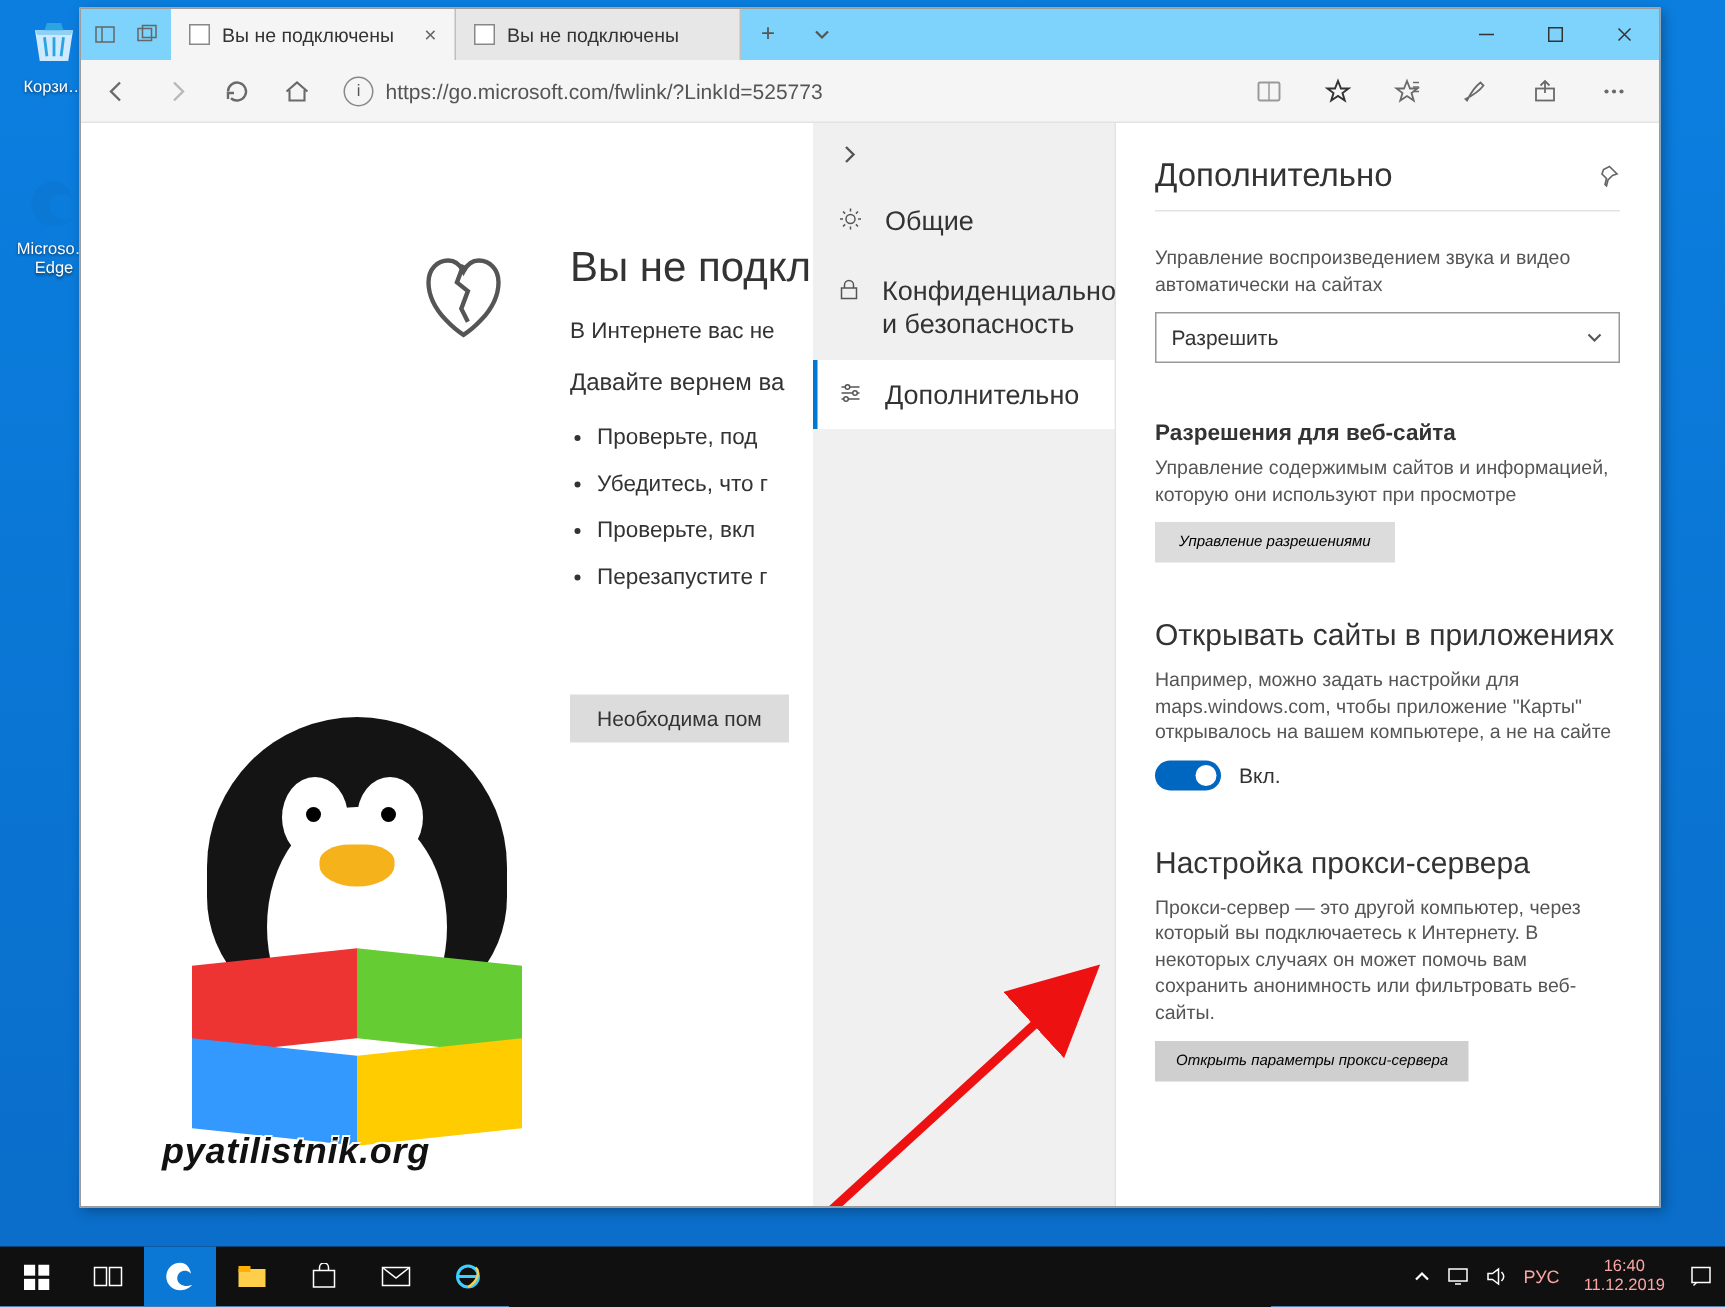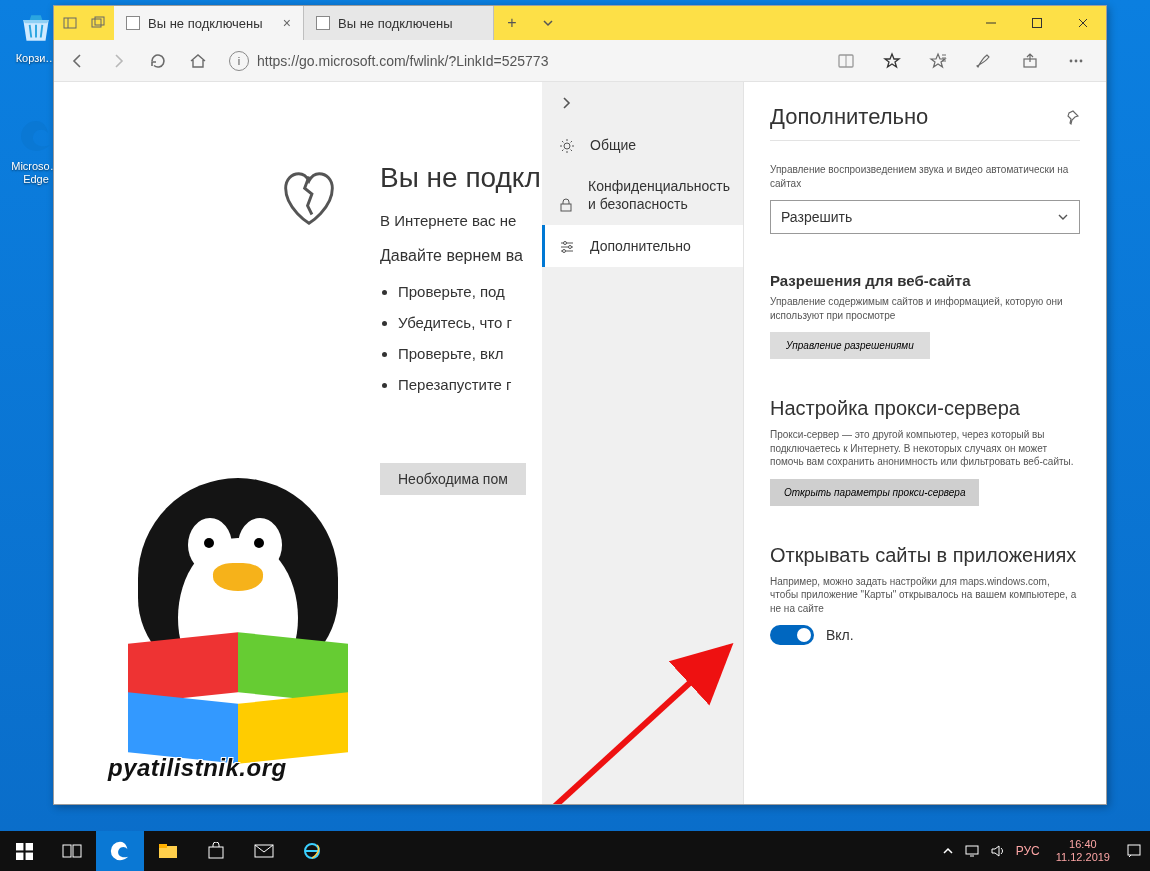--- a/index.html
+++ b/index.html
@@ -16,21 +16,21 @@
   .taskbar { position: absolute; left:0; right:0; bottom:0; height:40px; background:#101010; display:flex; color:#fca5a5; }
   .tb-btn { width:48px; height:40px; display:flex; align-items:center; justify-content:center; color:#fff; }
   .tb-btn.active { background:#0a78d4; }
   .tb-spacer { flex:1; }
   .tb-right { display:flex; align-items:center; gap:10px; padding:0 8px; height:100%; font-size:12px; }
   .tb-clock { text-align:center; line-height:1.15; font-size:11px; padding:0 6px;}
   .tb-lang { font-size:12px; }
 
   
   .edge-window { position:absolute; left:53px; top:5px; width:1054px; height:800px; background:#fff; border:1px solid #9c9c9c; box-shadow: 2px 2px 8px rgba(0,0,0,.3); display:flex; flex-direction:column; }
-  .titlebar { height:34px; background:#fde047; display:flex; align-items:stretch; }
+  .titlebar { height:34px; background:#7dd3fc; display:flex; align-items:stretch; }
   .tb-left-btns { display:flex; align-items:center; gap:4px; padding:0 4px;}
   .tb-left-btns .sq { width:24px; height:24px; display:flex; align-items:center; justify-content:center; color:#555;}
   .tabs { display:flex; align-items:stretch; flex:1;}
   .tab { display:flex; align-items:center; gap:8px; padding:0 12px; border-right:1px solid #bfbfbf; background:#e7e7e7; font-size:13px; color:#333; min-width:190px;}
   .tab.active { background:#f5f5f5;}
   .tab .cls { margin-left:auto; color:#666; font-size:14px;}
   .tab .fav { width:14px; height:14px; border:1px solid #888; background:#fff;}
   .newtab { width:36px; display:flex; align-items:center; justify-content:center; color:#555;}
   .win-btns { display:flex; }
   .win-btns .wb { width:46px; display:flex; align-items:center; justify-content:center; color:#444;}
@@ -68,33 +68,33 @@
   .wm-flag .q3{ left:0;top:60px;background:#39f; transform:skewY(6deg);}
   .wm-flag .q4{ left:110px;top:60px;background:#fc0; transform:skewY(-6deg);}
   .wm-text { position:absolute; left:40px; bottom:6px; font-size:24px; font-style:italic; font-weight:700; color:#111; letter-spacing:.5px; text-shadow:1px 1px 0 #fff,-1px -1px 0 #fff,1px -1px 0 #fff,-1px 1px 0 #fff;}
 
   
   .arrow-svg { position:absolute; left:480px; top:550px; pointer-events:none;}
 
   
   .settings-col { position:absolute; right:362px; top:0; width:202px; height:100%; background:#f0f0f0; border-right:1px solid #e3e3e3;}
   .settings-top { height:42px; display:flex; align-items:center; padding-left:16px;}
-  .settings-item { display:flex; align-items:flex-end; gap:14px; padding:12px 14px 12px 16px; font-size:14px; color:#333;}
+  .settings-item { display:flex; align-items:flex-start; gap:14px; padding:12px 14px 12px 16px; font-size:18px; color:#333;}
   .settings-item.active { background:#ffffff; box-shadow: inset 3px 0 0 #0078d4;}
   .settings-item .sic { width:18px; display:flex; align-items:center; justify-content:center; color:#555; margin-top:2px;}
   .settings-item .slbl { line-height:1.25;}
 
   
   .adv-panel { position:absolute; right:0; top:0; width:362px; height:100%; background:#fff; padding:22px 26px 0 26px; color:#333; overflow:hidden;}
   .adv-title-row { display:flex; align-items:center; justify-content:space-between; margin-bottom:8px;}
   .adv-title { font-size:22px; font-weight:400;}
   .pin-ic { color:#666;}
   .adv-sep { height:1px; background:#e3e3e3; margin:10px 0 22px;}
   .sect-title { font-size:15px; font-weight:600; margin-bottom:6px;}
-  .sect-desc { font-size:10px; color:#555; line-height:1.35; margin-bottom:10px;}
+  .sect-desc { font-size:13px; color:#555; line-height:1.35; margin-bottom:10px;}
   .dropdown { border:1px solid #999; height:34px; display:flex; align-items:center; padding:0 10px; font-size:14px; color:#333; position:relative;}
   .dropdown .chev { position:absolute; right:10px; top:50%; transform:translateY(-50%); color:#555;}
   .btn { background:#dcdcdc; color:#000000; font-size:10px; padding:8px 16px; display:inline-block;font-style:italic;}
   .btn.wide { padding:8px 14px;}
   .section { margin-bottom:38px;}
   .big-section-title { font-size:20px; font-weight:400; margin-bottom:8px;}
   .toggle-row { display:flex; align-items:center; gap:12px; margin-top:10px;}
   .toggle { width:44px; height:20px; background:#0067c0; border-radius:10px; position:relative;}
   .toggle::after { content:""; position:absolute; right:3px; top:3px; width:14px; height:14px; background:#fff; border-radius:50%;}
   .toggle-lbl { font-size:14px; color:#333;}
@@ -352,32 +352,32 @@
           </div>
         </div>
 
         <div class="section">
           <div class="sect-title">Разрешения для веб-сайта</div>
           <div class="sect-desc">Управление содержимым сайтов и информацией, которую они используют при просмотре</div>
           <div class="btn">Управление разрешениями</div>
         </div>
 
         <div class="section">
-          <div class="big-section-title">Настройка прокси-сервера</div>
-          <div class="sect-desc">Прокси-сервер — это другой компьютер, через который вы подключаетесь к Интернету. В некоторых случаях он может помочь вам сохранить анонимность или фильтровать веб-сайты.</div>
-          <div class="btn wide" style="background:#cfcfcf;">Открыть параметры прокси-сервера</div>
-        </div>
-
-        <div class="section">
           <div class="big-section-title">Открывать сайты в приложениях</div>
           <div class="sect-desc">Например, можно задать настройки для maps.windows.com, чтобы приложение "Карты" открывалось на  вашем компьютере, а не на сайте</div>
           <div class="toggle-row">
             <div class="toggle"></div>
             <div class="toggle-lbl">Вкл.</div>
           </div>
+        </div>
+
+        <div class="section">
+          <div class="big-section-title">Настройка прокси-сервера</div>
+          <div class="sect-desc">Прокси-сервер — это другой компьютер, через который вы подключаетесь к Интернету. В некоторых случаях он может помочь вам сохранить анонимность или фильтровать веб-сайты.</div>
+          <div class="btn wide" style="background:#cfcfcf;">Открыть параметры прокси-сервера</div>
         </div>
       </div>
 
       <svg class="arrow-svg" width="230" height="190">
         <defs>
             <marker id="ah" markerWidth="12" markerHeight="12" refX="9" refY="5" orient="auto">
               <path d="M0 0L10 5L0 10z" fill="#e11"></path>
             </marker>
           </defs>
         <line x1="20" y1="175" x2="195" y2="15" stroke="#e11" stroke-width="6" marker-end="url(#ah)"></line>

